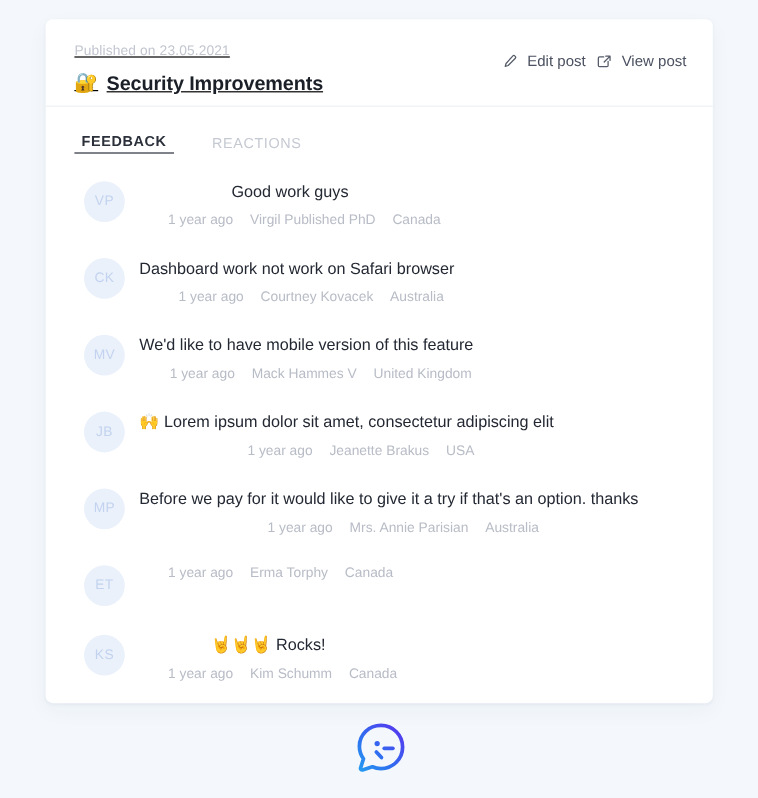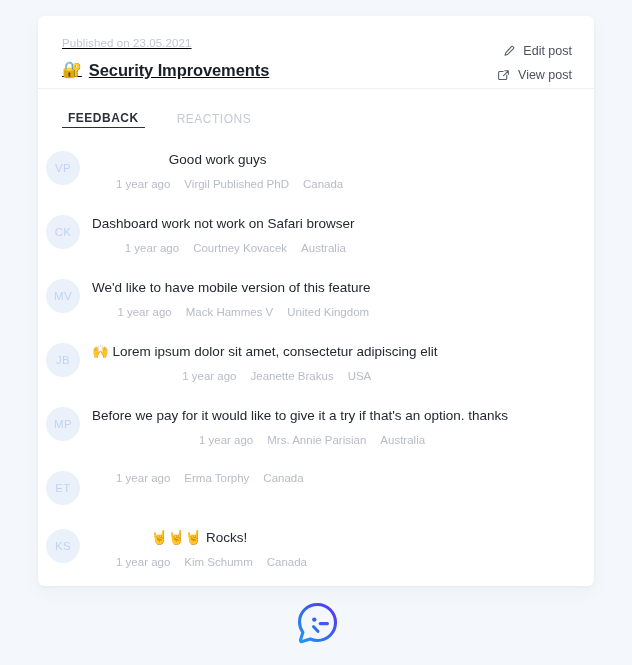--- a/index.html
+++ b/index.html
@@ -66,21 +66,21 @@
   .post-title .emoji {
     font-size: 16px;
     line-height: 1;
   }
 
   .header-actions {
     position: absolute;
     right: 22px;
     top: 28px;
     display: flex;
-    flex-direction: column;
+    flex-direction: row;
     gap: 9px;
     align-items: flex-end;
   }
   .action-link {
     display: flex;
     align-items: center;
     gap: 8px;
     font-size: 12.5px;
     color: #4b5160;
     text-decoration: none;
@@ -126,21 +126,21 @@
     font-family: inherit;
   }
   .tab.active {
     color: #2b303b;
     font-weight: bold;
     border-bottom: 1px solid #2b303b;
   }
 
   
   .feedback-list {
-    padding: 10px 24px 0 8px;
+    padding: 10px 24px 0 32px;
   }
   .feedback-item {
     display: flex;
     align-items: flex-start;
     gap: 12px;
     padding: 12px 0 11px 0;
   }
   .avatar {
     width: 34px;
     height: 34px;

